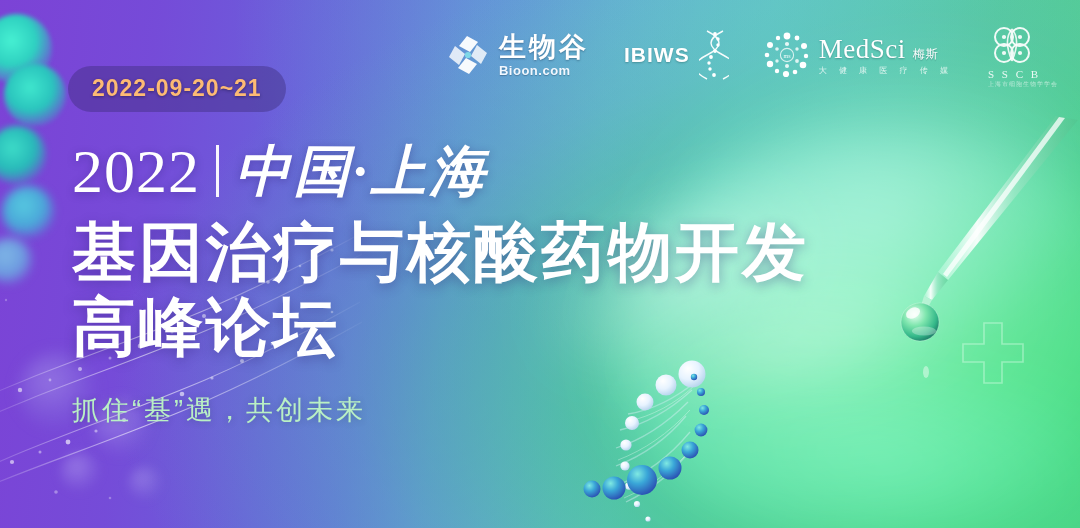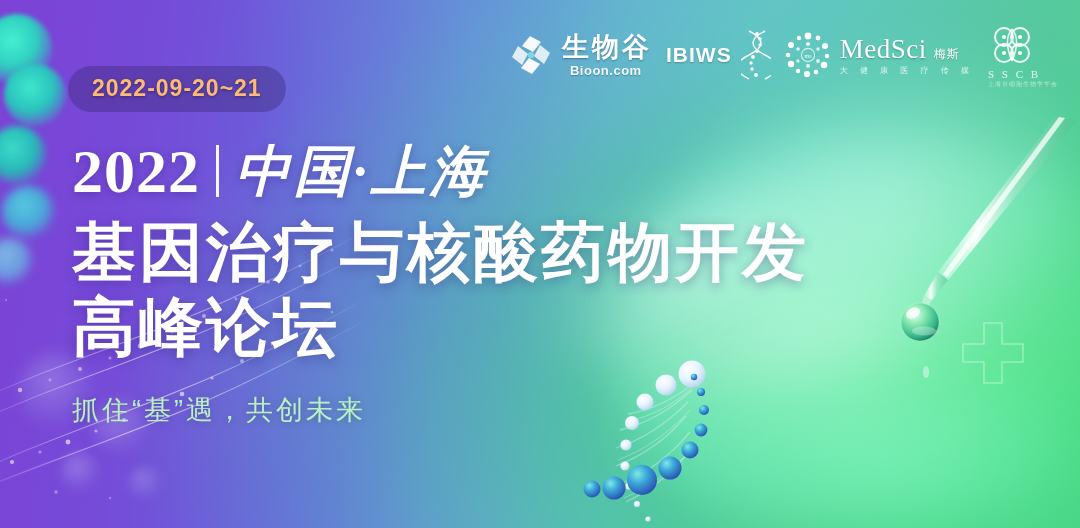--- a/index.html
+++ b/index.html
@@ -123,39 +123,38 @@
   .pipette{position:absolute; right:0px; top:150px; width:260px; height:230px;}
   .pipette svg{display:block; overflow:visible;}
 
   
   .plus-mark{position:absolute; left:962px; top:322px; width:62px; height:62px; opacity:0.55;}
 
   
   .logo-bar{
     position:absolute; left:0; top:0; right:0; height:110px;
     display:flex; align-items:center; justify-content:flex-end;
-    gap:14px; padding-right:22px;
+    gap:35px; padding-right:22px;
     z-index:30;
   }
   .logo{ display:flex; align-items:center; gap:9px; }
   .logo-mark{ display:flex; align-items:center; justify-content:center; }
   .logo-mark svg{display:block;}
   .logo-txt{ display:flex; flex-direction:column; justify-content:center; line-height:1; }
 
   .bioon-cn{
     font-family:"Liberation Serif","DejaVu Serif",serif;
     font-weight:700; font-size:27px; color:#ffffff;
     letter-spacing:3px;
     text-shadow:0 1px 2px rgba(30,60,90,0.45);
   }
   .bioon-en{
     font-size:13px; font-weight:700; color:#f2f8ff;
     letter-spacing:0.5px; margin-top:3px;
     text-shadow:0 1px 1px rgba(30,60,90,0.4);
-    margin-left:8px;
   }
   .medsci-row{ display:flex; align-items:baseline; gap:7px; }
   .medsci-en{
     font-family:"Liberation Serif","DejaVu Serif",serif;
     font-size:27px; color:#ffffff; letter-spacing:0.5px;
     text-shadow:0 1px 2px rgba(30,70,80,0.40);
   }
   .medsci-cn{
     font-size:12px; color:#ffffff; letter-spacing:1px;
     text-shadow:0 1px 1px rgba(30,70,80,0.40);
@@ -196,21 +195,21 @@
 
   
   .headline{ position:absolute; left:72px; top:140px; z-index:30; }
 
   .line-loc{
     display:flex; align-items:center; gap:16px;
     font-family:"Liberation Serif","DejaVu Serif",serif;
     color:#ffffff;
     text-shadow:0 2px 8px rgba(40,30,110,0.35);
   }
-  .loc-year{ font-size:62px; font-weight:700; letter-spacing:1px; line-height:1; }
+  .loc-year{ font-size:62px; font-weight:400; letter-spacing:1px; line-height:1; }
   .loc-div{ width:3px; height:52px; background:#ffffff; opacity:0.95; }
   .loc-city{ font-size:55px; font-weight:700; letter-spacing:4px; line-height:1;font-style:italic; }
 
   .line-main{
     font-family:"Liberation Serif","DejaVu Serif",serif;
     font-weight:700;
     font-size:64px;
     line-height:1.17;
     letter-spacing:3px;
     color:#ffffff;

